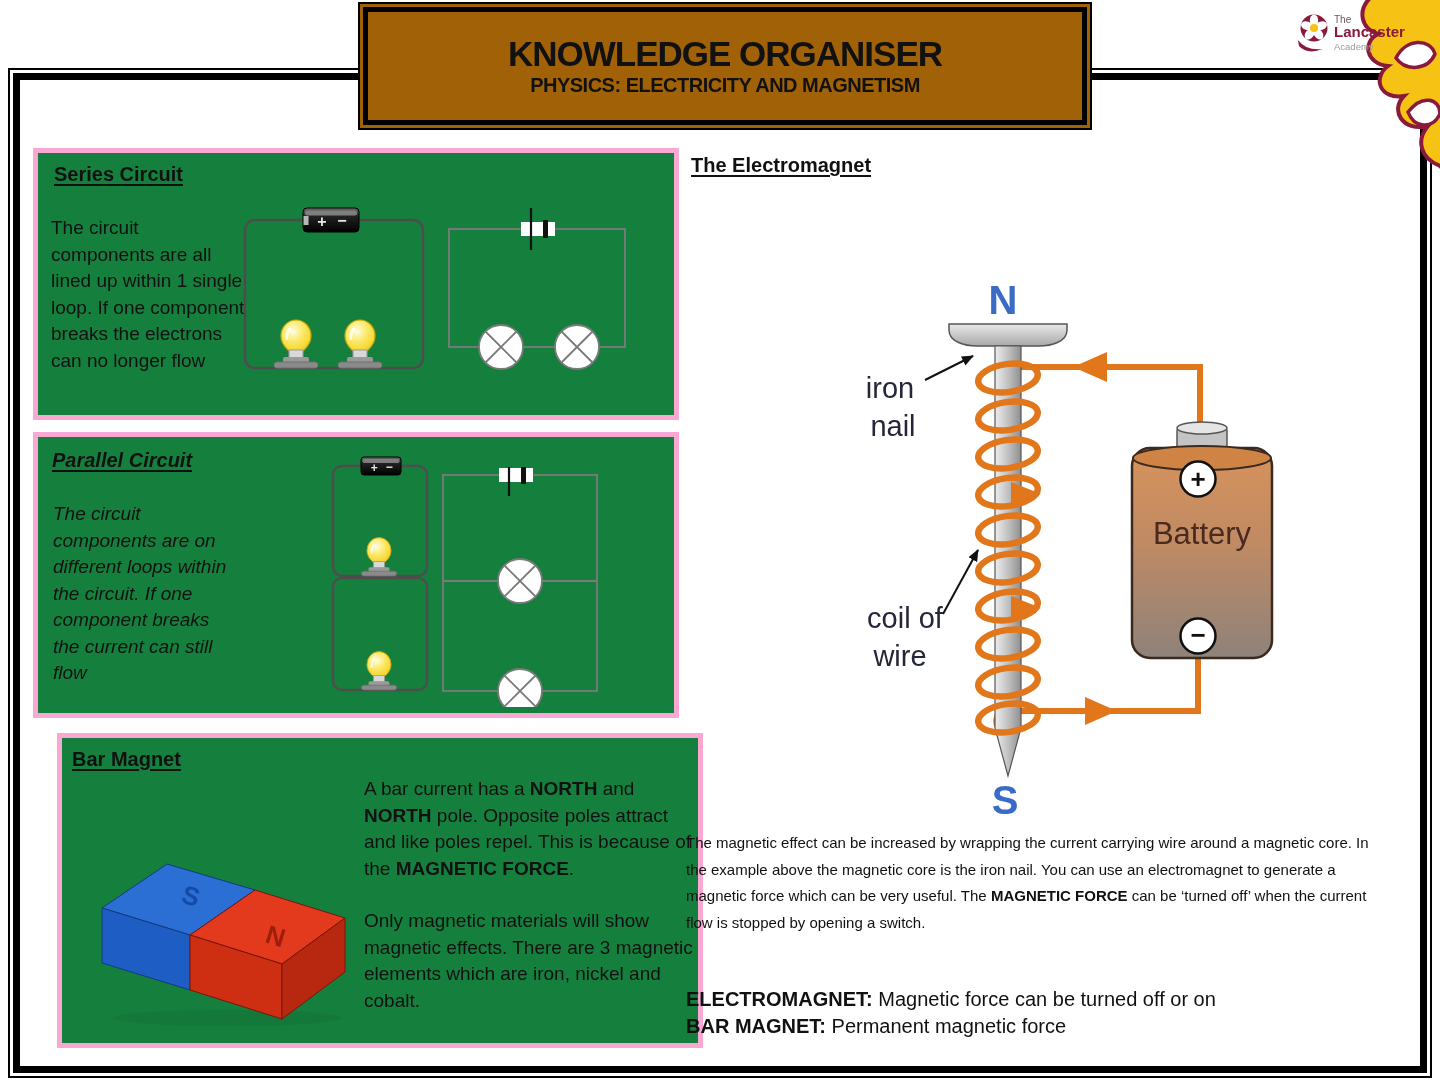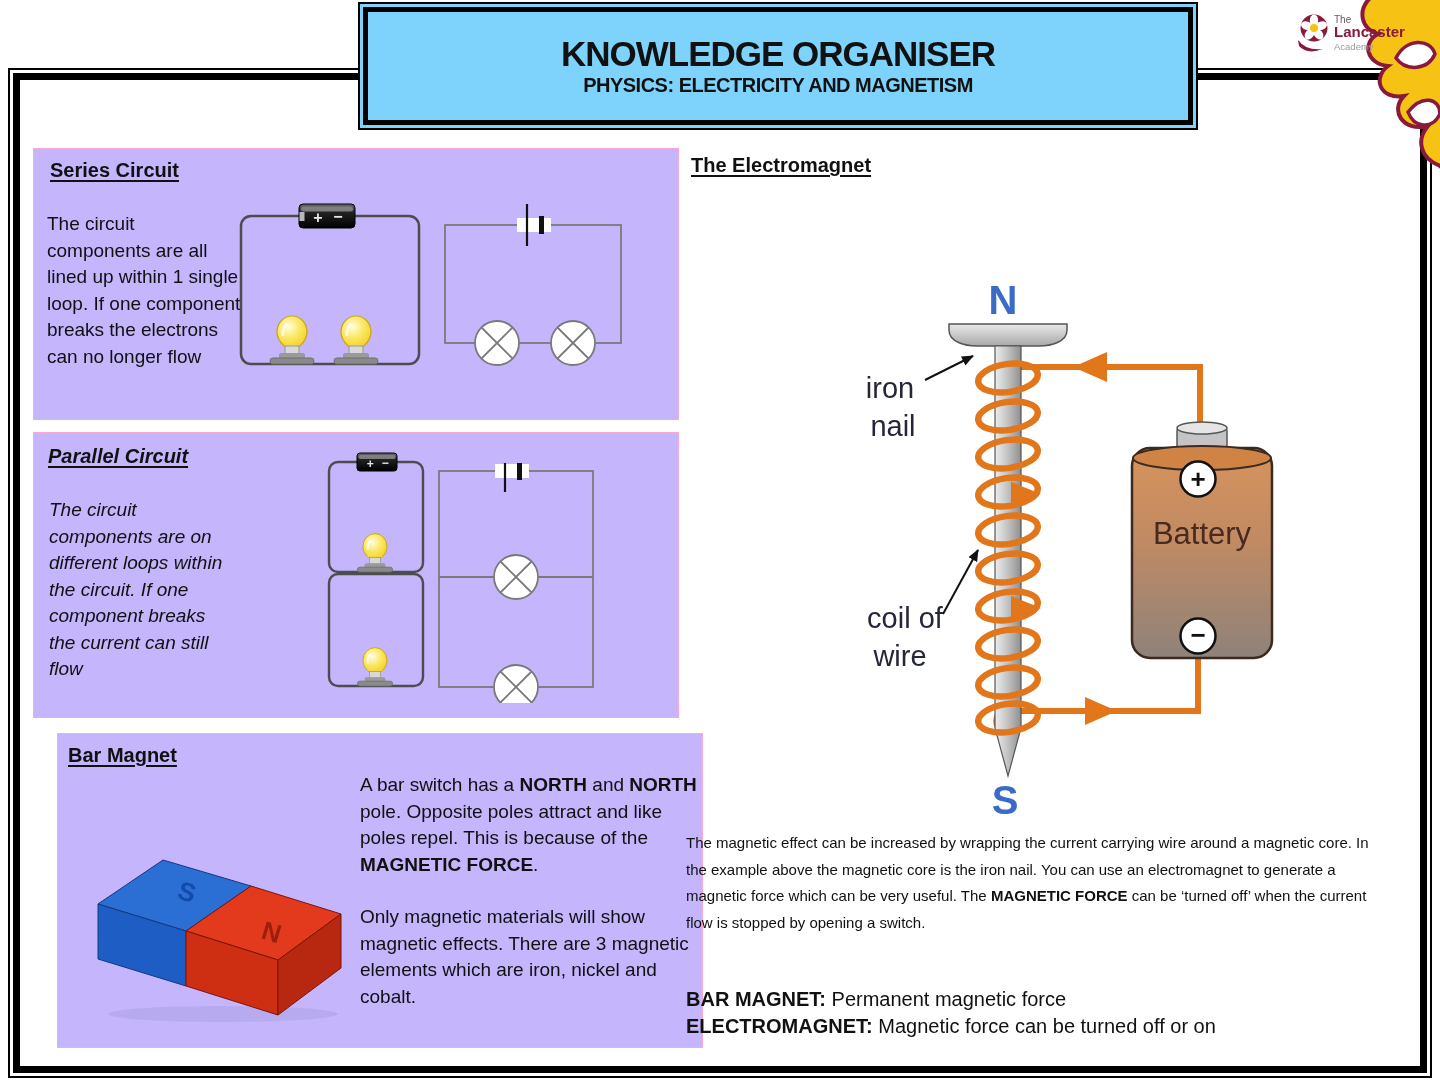--- a/index.html
+++ b/index.html
@@ -3,28 +3,28 @@
 <meta charset="utf-8">
 <style>
   html,body{margin:0;padding:0;background:#fff;}
   #canvas{position:relative;width:1440px;height:1080px;background:#fff;overflow:hidden;
           font-family:"Liberation Sans",sans-serif;color:#111;}
   
   .main-frame{position:absolute;left:8px;top:68px;width:1424px;height:1010px;
               border:2px solid #000;padding:3px;box-sizing:border-box;z-index:1;}
   .main-frame-inner{width:100%;height:100%;border:7px solid #000;box-sizing:border-box;}
   
-  .title-box{position:absolute;left:358px;top:2px;width:840px;height:128px;background:#7dd3fc;
+  .title-box{position:absolute;left:358px;top:2px;width:734px;height:128px;background:#a16207;
              border:2px solid #000;padding:3px;box-sizing:border-box;z-index:5;}
   .title-box-inner{width:100%;height:100%;border:5px solid #000;box-sizing:border-box;
                    display:flex;flex-direction:column;align-items:center;justify-content:center;}
   .title-main{font-size:35px;font-weight:bold;letter-spacing:-1px;line-height:1.1;}
   .title-sub{font-size:20px;font-weight:bold;letter-spacing:-.5px;}
   
-  .box{position:absolute;background:#c4b5fd;border:1px solid #f9a8d4;box-sizing:border-box;z-index:2;}
+  .box{position:absolute;background:#15803d;border:5px solid #f9a8d4;box-sizing:border-box;z-index:2;}
   #series-box{left:33px;top:148px;width:646px;height:272px;}
   #parallel-box{left:33px;top:432px;width:646px;height:286px;font-style:italic;}
   #magnet-box{left:33px;top:733px;width:646px;height:315px;margin-left:24px;}
   .box-heading{position:absolute;font-size:20px;font-weight:bold;text-decoration:underline;
                text-underline-offset:3px;}
   .body-text{position:absolute;font-size:19px;line-height:26.5px;}
   .rt b,.rt .b{font-weight:bold;}
   
   .em-heading{position:absolute;left:691px;top:154px;font-size:20px;font-weight:bold;
               text-decoration:underline;text-underline-offset:3px;z-index:2;}
@@ -180,21 +180,21 @@
       <ellipse cx="135" cy="172" rx="115" ry="8" fill="#000" opacity="0.06"></ellipse>
       <polygon points="10,62 75,18 163,44 98,89" fill="#2B6FD4" stroke="#123a80" stroke-width="1"></polygon>
       <polygon points="98,89 163,44 253,72 190,118" fill="#E33A1E" stroke="#7a150a" stroke-width="1"></polygon>
       <polygon points="10,62 98,89 98,144 10,117" fill="#1E5EC4" stroke="#123a80" stroke-width="1"></polygon>
       <polygon points="98,89 190,118 190,173 98,144" fill="#CE2E12" stroke="#7a150a" stroke-width="1"></polygon>
       <polygon points="190,118 253,72 253,126 190,173" fill="#B82810" stroke="#7a150a" stroke-width="1"></polygon>
       <text transform="translate(88,56) rotate(17)" font-size="26" font-weight="bold" fill="#0C3F9E" opacity=".75">S</text>
       <text transform="translate(172,96) rotate(17)" font-size="26" font-weight="bold" fill="#8E1808" opacity=".8">N</text>
     </svg>
 
-    <div class="body-text rt" style="left:302px;top:38px;width:338px"><span>A bar switch has a </span><span class="b">NORTH</span><span> and </span><span class="b">NORTH</span><span> pole. Opposite poles attract and like poles repel. This is because of the </span><span class="b">MAGNETIC FORCE</span><span>.</span></div>
+    <div class="body-text rt" style="left:302px;top:38px;width:338px"><span>A bar current has a </span><span class="b">NORTH</span><span> and </span><span class="b">NORTH</span><span> pole. Opposite poles attract and like poles repel. This is because of the </span><span class="b">MAGNETIC FORCE</span><span>.</span></div>
     <div class="body-text rt" style="left:302px;top:170px;width:338px"><span>Only magnetic materials will show magnetic effects. There are 3 magnetic elements which are iron, nickel and cobalt.</span></div>
   </div>
 
   <div class="em-heading">The Electromagnet</div>
 
   <svg class="abs" style="left:845px;top:278px;z-index:2" width="460" height="548" viewBox="0 0 460 548">
 
     <path d="M152,448 Q148,433 164,433 L353,433 L353,377" fill="none" stroke="#E2761B" stroke-width="6"></path>
     <polygon points="240,419 240,447 272,433" fill="#E2761B"></polygon>
 
@@ -242,17 +242,17 @@
     <g>
       <text x="60" y="350" font-size="29" fill="#26263a" text-anchor="middle">coil of</text>
       <text x="55" y="388" font-size="29" fill="#26263a" text-anchor="middle">wire</text>
       <line x1="98" y1="336" x2="133" y2="272" stroke="#111" stroke-width="2" marker-end="url(#mArr)"></line>
     </g>
   </svg>
 
   <div class="em-para rt"><span>The magnetic effect can be increased by wrapping the current carrying wire around a magnetic core. In the example above the magnetic core is the iron nail. You can use an electromagnet to generate a magnetic force which can be very useful. The </span><span class="b">MAGNETIC FORCE</span><span> can be ‘turned off’ when the current flow is stopped by opening a switch.</span></div>
 
   <div class="em-summary">
+    <div><b>ELECTROMAGNET:</b><span> Magnetic force can be turned off or on</span></div>
     <div><b>BAR MAGNET:</b><span> Permanent magnetic force</span></div>
-    <div><b>ELECTROMAGNET:</b><span> Magnetic force can be turned off or on</span></div>
   </div>
 
 </div>
 
 </body></html>

